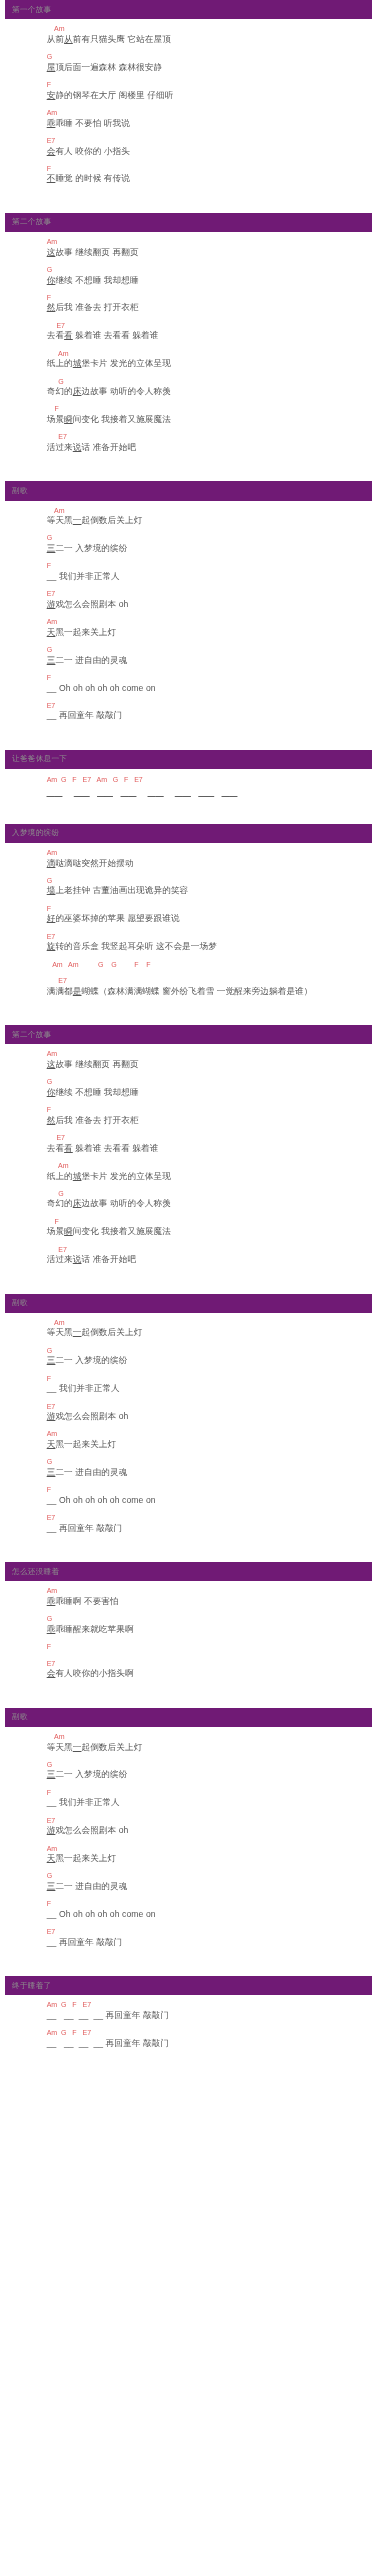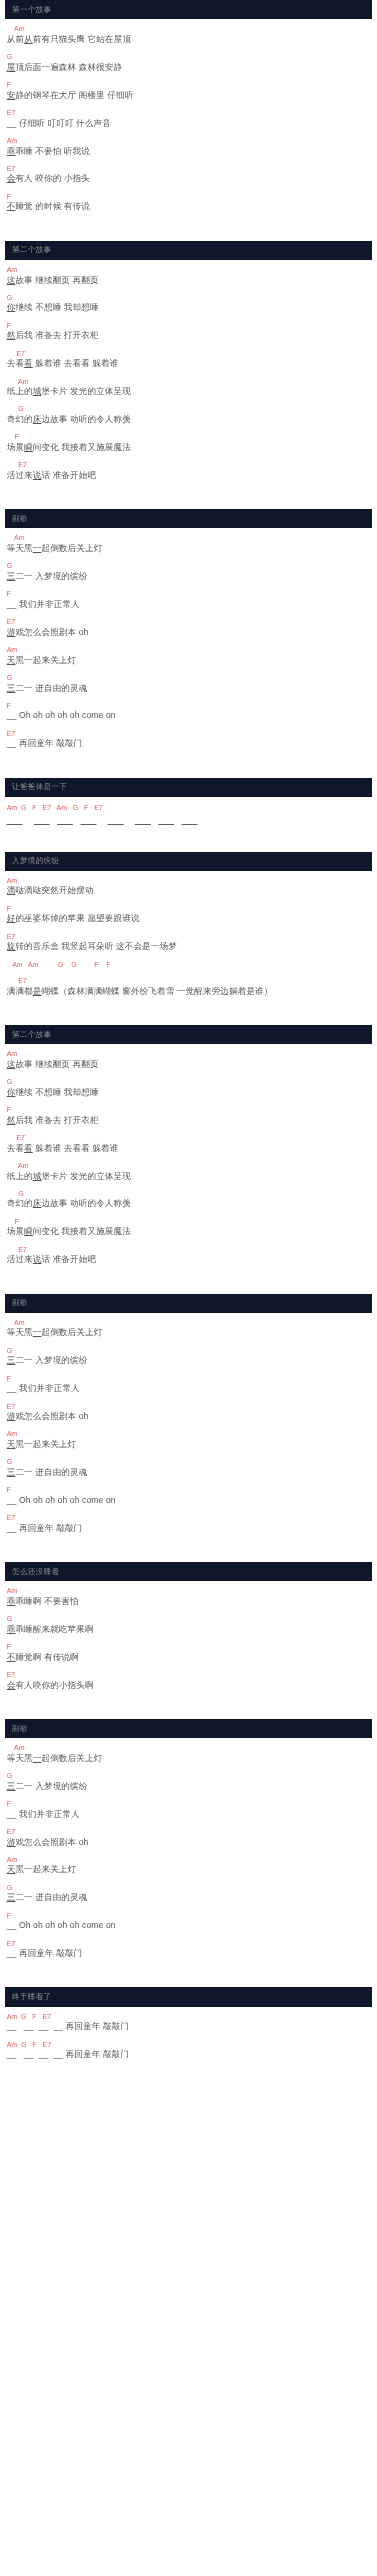--- a/index.html
+++ b/index.html
@@ -14,31 +14,31 @@
     -webkit-font-smoothing: antialiased;
   }
   #sheet {
     width: 377px;
     padding: 0 0 14.6px 0;
   }
   .section {
     margin: 0;
   }
   .section-header {
-    background: #0f172a;
+    background: #701a75;
     color: #8d8d8d;
     font-size: 7.6px;
     line-height: 14px;
     padding: 2.7px 0 2.7px 6.7px;
     margin: 0 5.3px 6px 5.3px;
     letter-spacing: 0.3px;
     white-space: nowrap;
   }
   .section + .section .section-header { margin-top: 13.3px; }
-  .lines { padding: 0 0 6.7px 6.7px; }
+  .lines { padding: 0 0 6.7px 6.7px; margin-left: 40px; }
   .line {
     position: relative;
     margin: 0 0 8px 0;
     white-space: nowrap;
     line-height: 1;
   }
   .chordrow {
     font-size: 7px;
     color: #e05a5a;
     height: 8.6px;
@@ -84,24 +84,20 @@
         </div>
         <div class="line">
           <div class="chordrow">G</div>
           <div class="lyricrow"><span><span class="mark">屋</span><span>顶后面一遍森林 森林很安静</span></span></div>
         </div>
         <div class="line">
           <div class="chordrow">F</div>
           <div class="lyricrow"><span><span class="mark">安</span><span>静的钢琴在大厅 阁楼里 仔细听</span></span></div>
         </div>
         <div class="line">
-          <div class="chordrow">E7</div>
-          <div class="lyricrow"><span>__ 仔细听 叮叮叮 什么声音</span></div>
-        </div>
-        <div class="line">
           <div class="chordrow">Am</div>
           <div class="lyricrow"><span><span class="mark">乖</span><span>乖睡 不要怕 听我说</span></span></div>
         </div>
         <div class="line">
           <div class="chordrow">E7</div>
           <div class="lyricrow"><span><span class="mark">会</span><span>有人 咬你的 小指头</span></span></div>
         </div>
         <div class="line">
           <div class="chordrow">F</div>
           <div class="lyricrow"><span><span class="mark">不</span><span>睡觉 的时候 有传说</span></span></div>
@@ -192,20 +188,24 @@
       </div>
     </div>
     <div class="section">
       <div class="section-header">入梦境的缤纷</div>
       <div class="lines">
         <div class="line">
           <div class="chordrow">Am</div>
           <div class="lyricrow"><span><span class="mark">滴</span><span>哒滴哒突然开始摆动</span></span></div>
         </div>
         <div class="line">
+          <div class="chordrow">G</div>
+          <div class="lyricrow"><span><span class="mark">墙</span><span>上老挂钟 古董油画出现诡异的笑容</span></span></div>
+        </div>
+        <div class="line">
           <div class="chordrow">F</div>
           <div class="lyricrow"><span><span class="mark">好</span><span>的巫婆坏掉的苹果 愿望要跟谁说</span></span></div>
         </div>
         <div class="line">
           <div class="chordrow">E7</div>
           <div class="lyricrow"><span><span class="mark">旋</span><span>转的音乐盒 我竖起耳朵听 这不会是一场梦</span></span></div>
         </div>
         <div class="line">
           <div class="chordrow">   Am   Am          G    G         F    F</div>
         </div>
@@ -295,21 +295,20 @@
         <div class="line">
           <div class="chordrow">Am</div>
           <div class="lyricrow"><span><span class="mark">乖</span><span>乖睡啊 不要害怕</span></span></div>
         </div>
         <div class="line">
           <div class="chordrow">G</div>
           <div class="lyricrow"><span><span class="mark">乖</span><span>乖睡醒来就吃苹果啊</span></span></div>
         </div>
         <div class="line">
           <div class="chordrow">F</div>
-          <div class="lyricrow"><span><span class="mark">不</span><span>睡觉啊 有传说啊</span></span></div>
         </div>
         <div class="line">
           <div class="chordrow">E7</div>
           <div class="lyricrow"><span><span class="mark">会</span><span>有人咬你的小指头啊</span></span></div>
         </div>
       </div>
     </div>
     <div class="section">
       <div class="section-header">副歌</div>
       <div class="lines">

